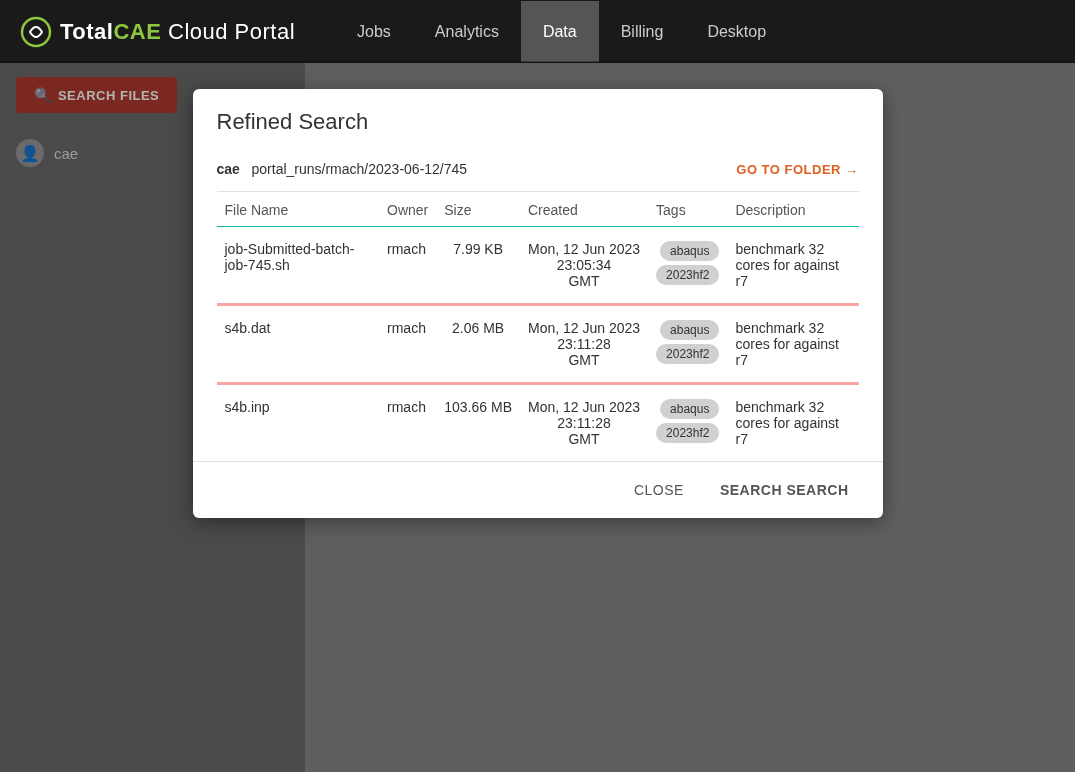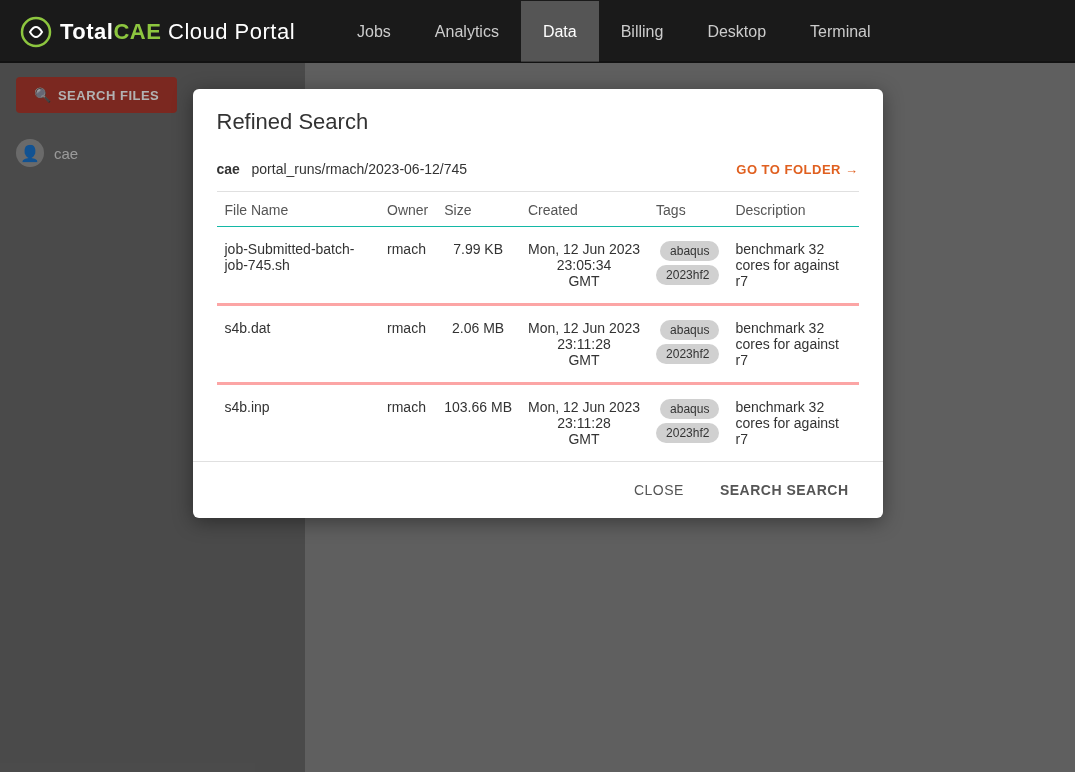--- a/index.html
+++ b/index.html
@@ -307,21 +307,20 @@
     <div class="nav-logo-text">
       <span class="total">Total</span><span class="cae">CAE</span><span class="cloud"> Cloud Portal</span>
     </div>
   </div>
   <div class="nav-links">
     <a class="nav-link">Jobs</a>
     <a class="nav-link">Analytics</a>
     <a class="nav-link active">Data</a>
     <a class="nav-link">Billing</a>
     <a class="nav-link">Desktop</a>
-    <a class="nav-link">Terminal</a>
   </div>
 </nav>
 
 <div class="sidebar">
   <button class="search-files-btn">
     <span class="magnifier">🔍</span>
     <span>SEARCH FILES</span>
   </button>
   <div class="sidebar-user">
     <div class="sidebar-user-icon">

